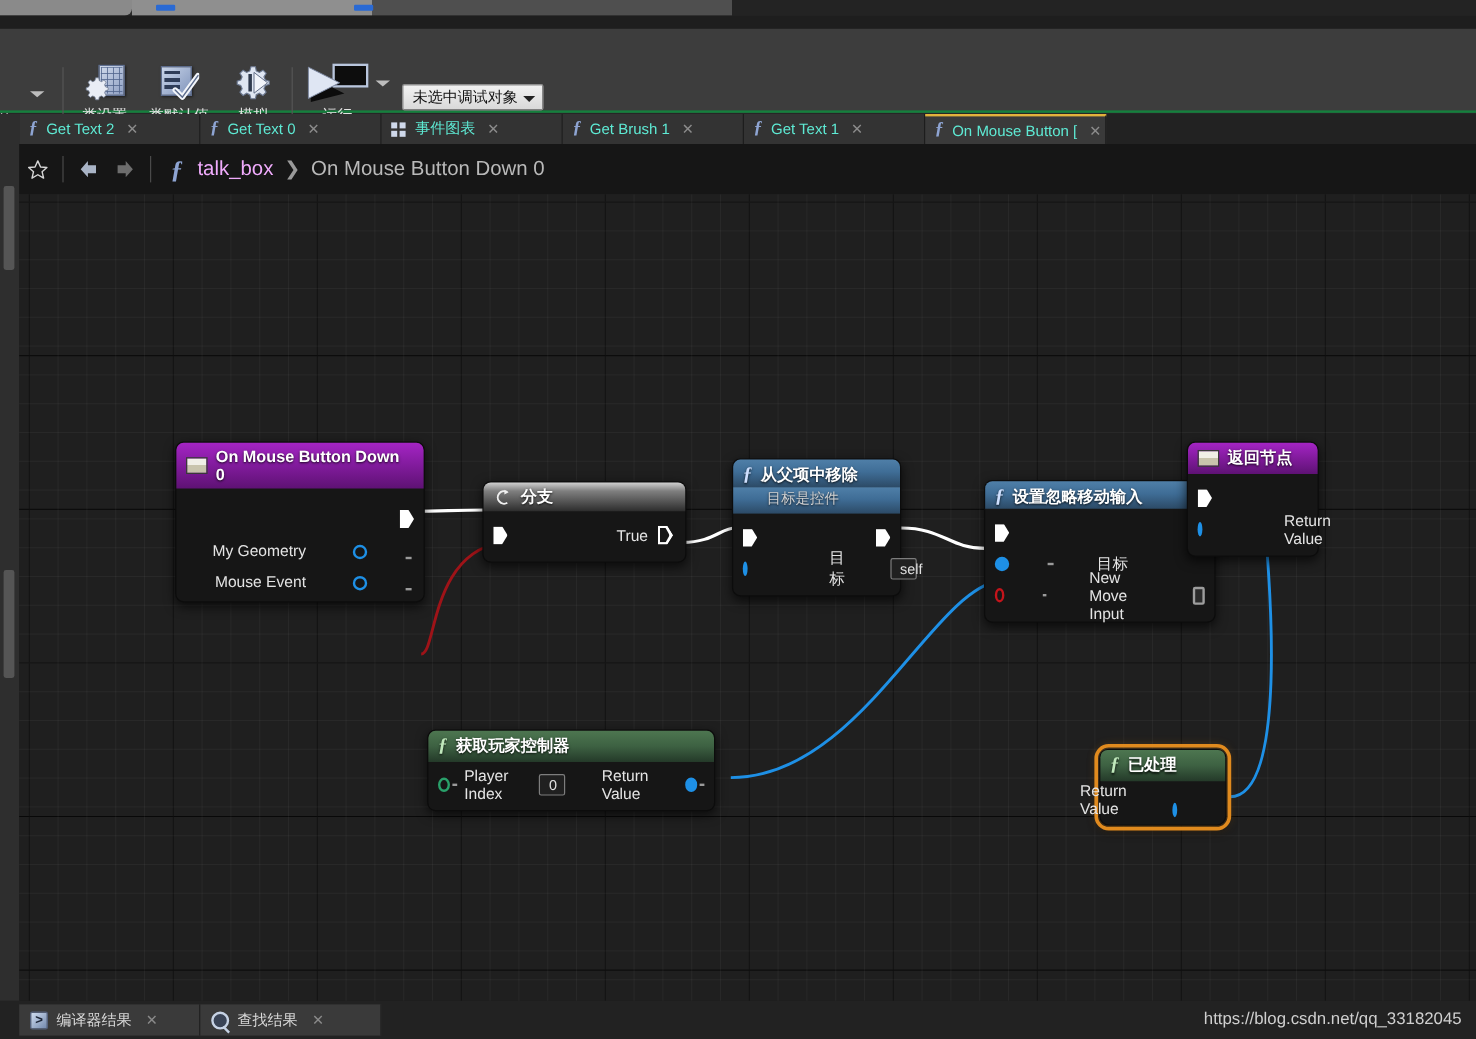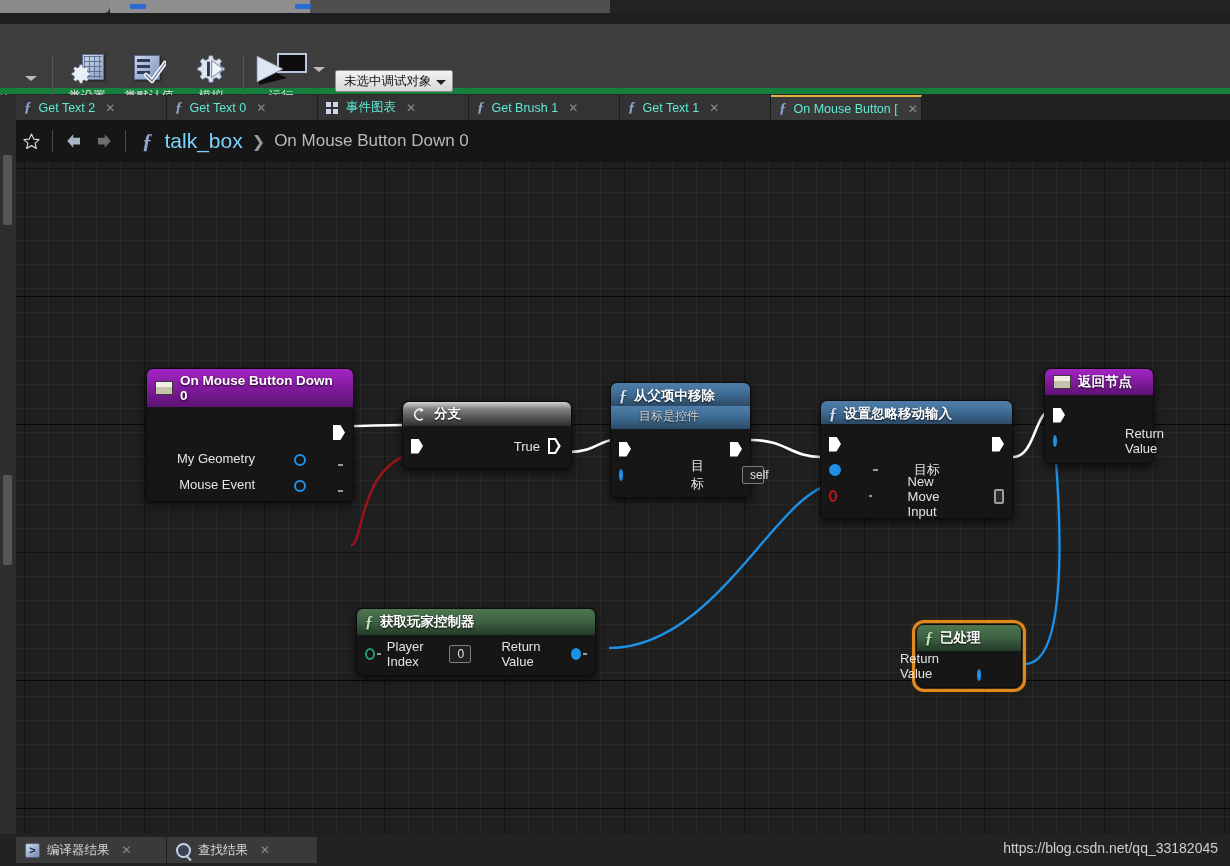--- a/index.html
+++ b/index.html
@@ -17,21 +17,21 @@
   .win-tab-a { position:absolute; left:0; top:0; width:110px; height:13px;
       background:#8a8a8a; border-radius:0 0 6px 0; }
   .win-tab-b { position:absolute; left:110px; top:0; width:200px; height:13px; background:#8f8f8f; }
   .win-tab-c { position:absolute; left:310px; top:0; width:300px; height:13px; background:#4f4f4f; }
   .win-tab-d { position:absolute; left:610px; top:0; width:620px; height:13px; background:#232323; }
   .win-mark { position:absolute; top:4px; width:16px; height:5px; background:#2a6ad4; border-radius:1px; }
   .top-dark { position:absolute; left:0; top:13px; width:1230px; height:11px; background:#1e1e1e; }
 
   
   .toolbar { position:absolute; left:0; top:24px; width:1230px; height:70px; background:#3d3d3d;
-      border-bottom:6px solid #15803d; }
+      border-bottom:2px solid #15803d; }
   .tb-left-label { position:absolute; left:-2px; top:68px; font-size:12px; color:#d8d8d8; }
   .tb-caret { position:absolute; left:25px; top:52px; width:0; height:0;
       border-left:6px solid transparent; border-right:6px solid transparent; border-top:5px solid #bdbdbd; }
   .tb-sep { position:absolute; top:32px; width:1px; height:44px; background:#555; }
   .tb-btn { position:absolute; top:28px; width:62px; text-align:center; cursor:pointer; }
   .tb-btn .lbl { font-size:12.5px; color:#e2e2e2; margin-top:3px; display:block; line-height:14px; }
   .tb-ico { height:34px; display:flex; align-items:center; justify-content:center; }
 
   .gear-ico { position:relative; width:34px; height:32px; }
   .doc-sheet { position:absolute; right:0; top:1px; width:22px; height:26px;
@@ -75,21 +75,21 @@
   .dtab .tlabel { font-size:12.5px; color:#5eead4; white-space:nowrap; }
   .dtab .tclose { margin-left:10px; font-size:12px; color:#8c8c8c; }
 
   
   .crumbbar { position:absolute; left:16px; top:120px; width:1214px; height:42px;
       background:rgba(20,20,20,.88); display:flex; align-items:center; }
   .crumb-ico { width:30px; display:flex; justify-content:center; align-items:center; cursor:pointer; }
   .crumb-div { width:1px; height:22px; background:#4a4a4a; margin:0 6px; }
   .crumb-f { font-family:"Liberation Serif", serif; font-style:italic; font-weight:bold;
       font-size:21px; color:#8ea4d2; margin:0 12px 0 10px; }
-  .crumb-txt { font-size:21px; color:#7dd3fc; cursor:pointer; }
+  .crumb-txt { font-size:17px; color:#f0abfc; cursor:pointer; }
   .crumb-sep { font-size:16px; color:#9a9a9a; margin:0 9px; }
   .crumb-cur { font-size:17px; color:#b9b9b9; }
 
   
   .graph { position:absolute; left:16px; top:162px; width:1214px; height:672px;
       background-color:#1f1f1f;
       background-image:
         linear-gradient(to right, rgba(255,255,255,.040) 1px, transparent 1px),
         linear-gradient(to bottom, rgba(255,255,255,.040) 1px, transparent 1px),
         linear-gradient(to right, rgba(0,0,0,.75) 1px, transparent 1px),
@@ -419,21 +419,21 @@
         </div>
         <div class="prow" style="padding:0 8px">
           <span class="dot red"></span>
           <span class="nub"></span>
           <span class="plabel" style="margin-left:6px">New Move Input</span>
           <span class="cbox"></span>
         </div>
       </div>
     </div>
 
-    <div class="node" style="left:1028px;top:206px;width:110px">
+    <div class="node" style="left:973px;top:206px;width:110px">
       <div class="node-hdr hdr-event">
         <span class="evt-ico"></span>
         <span class="hdr-title">返回节点</span>
       </div>
       <div class="node-body">
         <div class="prow" style="padding:0 8px">
           <span class="exec-pin"></span>
         </div>
         <div class="prow" style="padding:0 8px">
           <span class="dot filled"></span>

